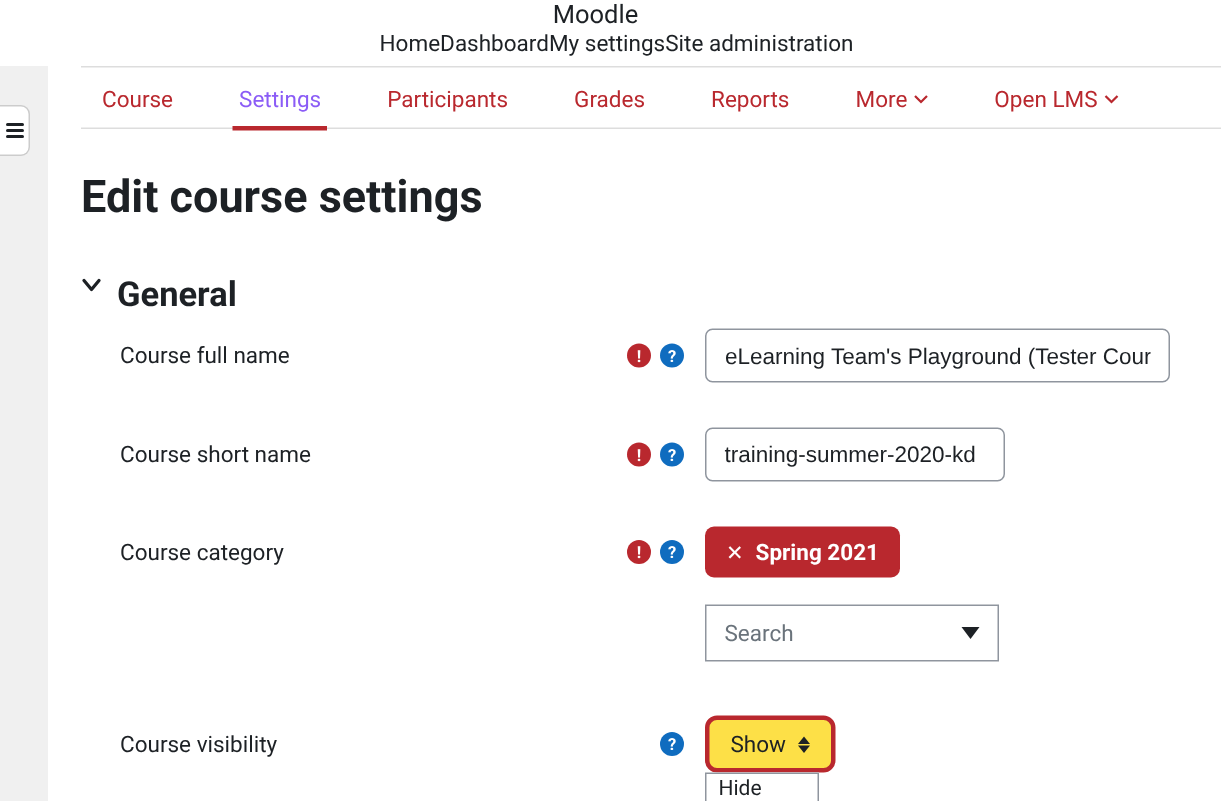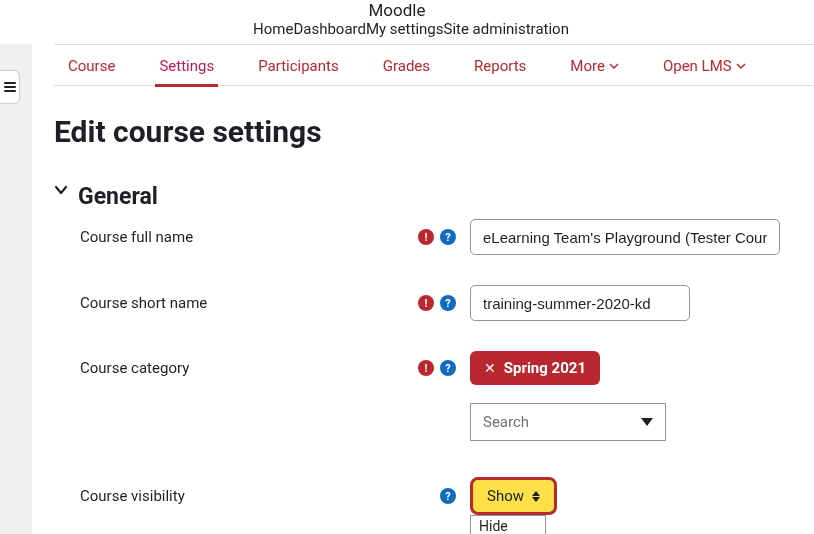--- a/index.html
+++ b/index.html
@@ -8,21 +8,21 @@
 .brand { font-size: 17px; color: #1d2125; margin-right: 28px; }
 .topnav { display: flex; }
 .topnav a { color: #1d2125; text-decoration: none; font-size: 15px; }
 .left-strip { position: absolute; left: 0; top: 44px; bottom: 0; width: 32px; background: #f0f0f0; }
 .drawer-toggle { position: absolute; left: 0; top: 70px; width: 20px; height: 34px; border: 1px solid #ccc; border-left: none; background: #fff; border-radius: 0 6px 6px 0; display: flex; align-items: center; justify-content: center; z-index: 5; }
 .hamburger { width: 12px; height: 10px; display: flex; flex-direction: column; justify-content: space-between; }
 .hamburger span { height: 2px; background: #1d2125; display: block; border-radius: 1px; }
 .subnav-wrap { border-top: 1px solid #ddd; border-bottom: 1px solid #ddd; margin-left: 54px; }
 .subnav { display: flex; align-items: center; gap: 44px; padding: 12px 14px 10px 14px; }
 .subnav a { color: #b9282e; text-decoration: none; font-size: 15px; position: relative; }
-.subnav a.active { color: #be185d; }
+.subnav a.active { color: #8b5cf6; }
 .subnav a.active::after { content: ""; position: absolute; left: -4px; right: -4px; bottom: -12px; height: 3px; background: #b9282e; }
 .page { margin-left: 54px; padding: 28px 0 0 0; }
 h1 { font-size: 30px; font-weight: 700; margin-bottom: 34px; }
 .section-head { display: flex; gap: 10px; margin-bottom: 9px; cursor: pointer; }
 .section-head h2 { font-size: 23px; font-weight: 700; }
 .chev-svg { width: 14px; height: 14px; }
 .form-row { display: flex; align-items: center; margin-bottom: 30px; padding-left: 26px; }
 .label-col { width: 330px; flex-shrink: 0; }
 .icons-col { width: 60px; display: flex; justify-content: flex-end; gap: 6px; padding-right: 14px; }
 .field-col { flex: 1; display: flex; align-items: center; }
@@ -107,21 +107,21 @@
     </div>
   </div>
 
   <div class="form-row">
     <div class="label-col">Course short name</div>
     <div class="icons-col">
       <span class="req-icon">!</span>
       <span class="help-icon">?</span>
     </div>
     <div class="field-col">
-      <input class="text-input" style="width: 220px;" value="training-summer-2020-kd">
+      <input class="text-input" style="width: 200px;" value="training-summer-2020-kd">
     </div>
   </div>
 
   <div class="form-row" style="margin-bottom:18px">
     <div class="label-col">Course category</div>
     <div class="icons-col">
       <span class="req-icon">!</span>
       <span class="help-icon">?</span>
     </div>
     <div class="field-col">

